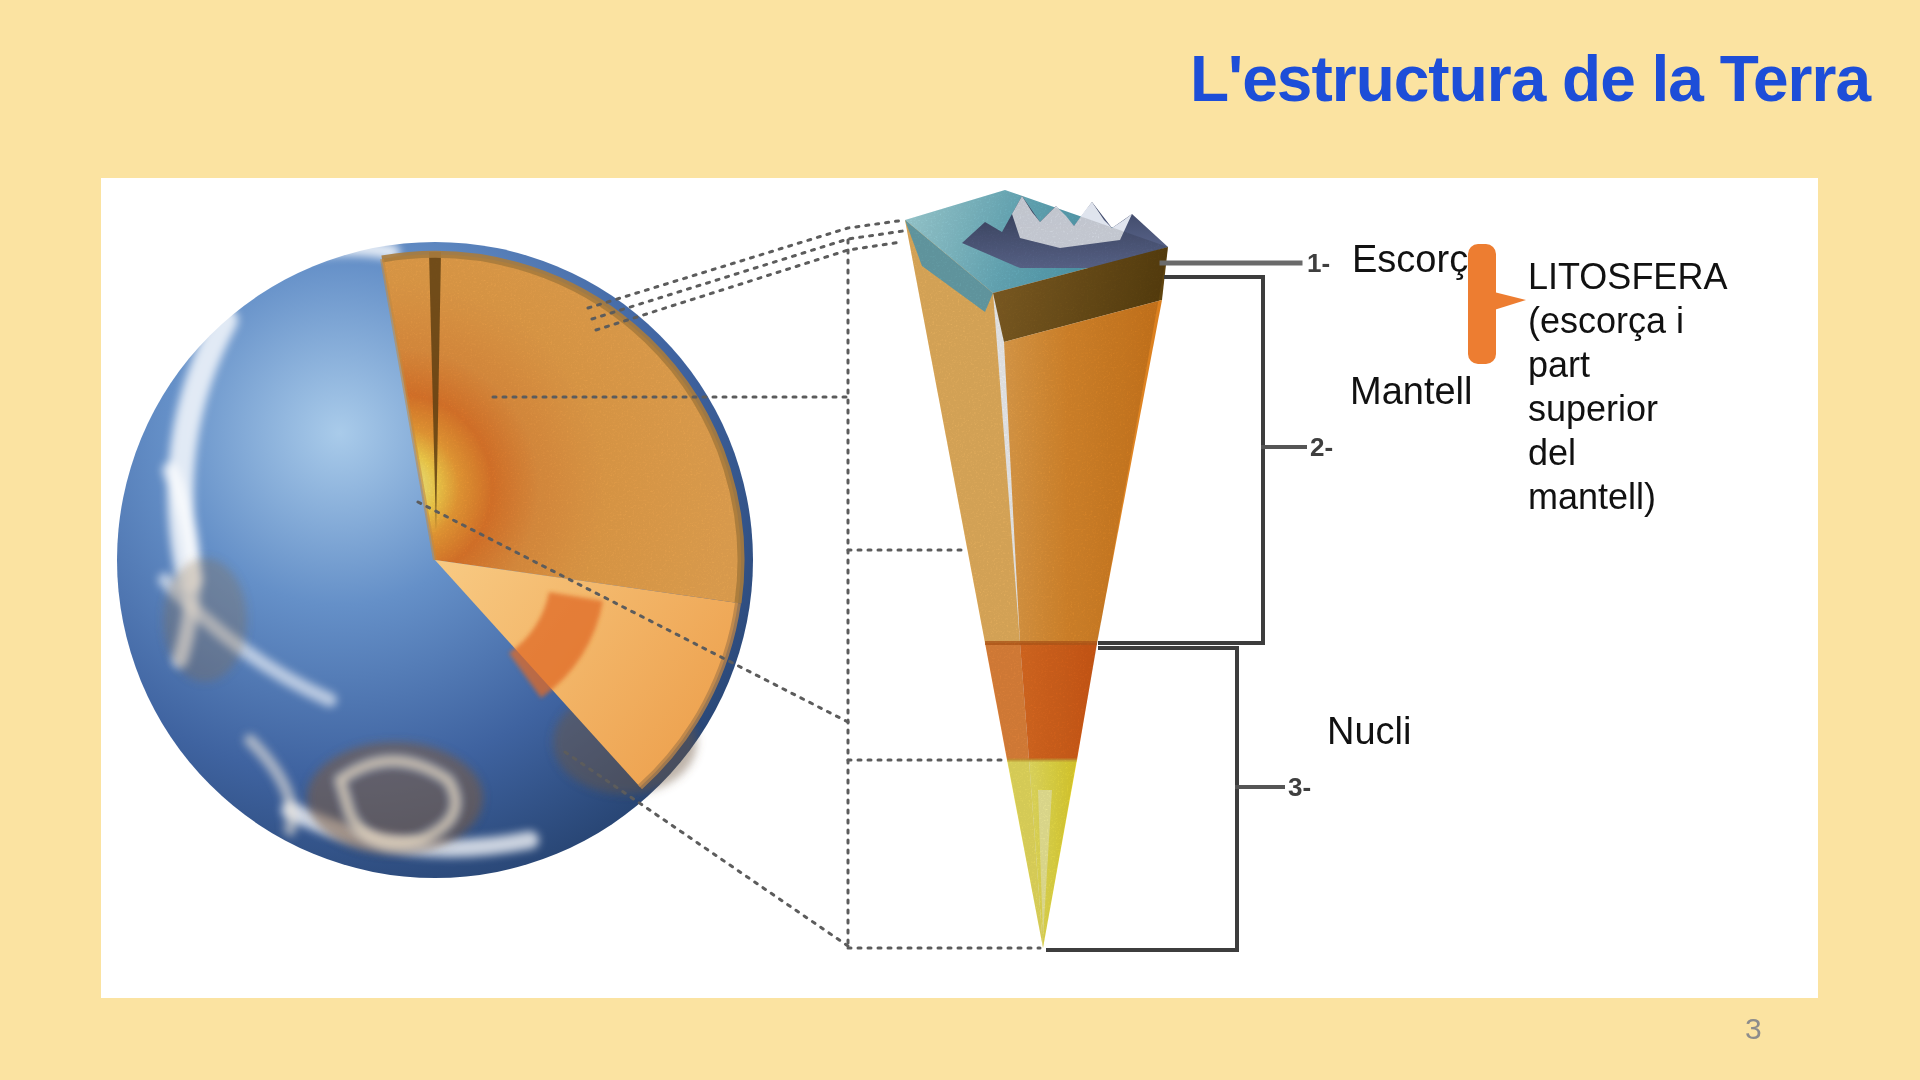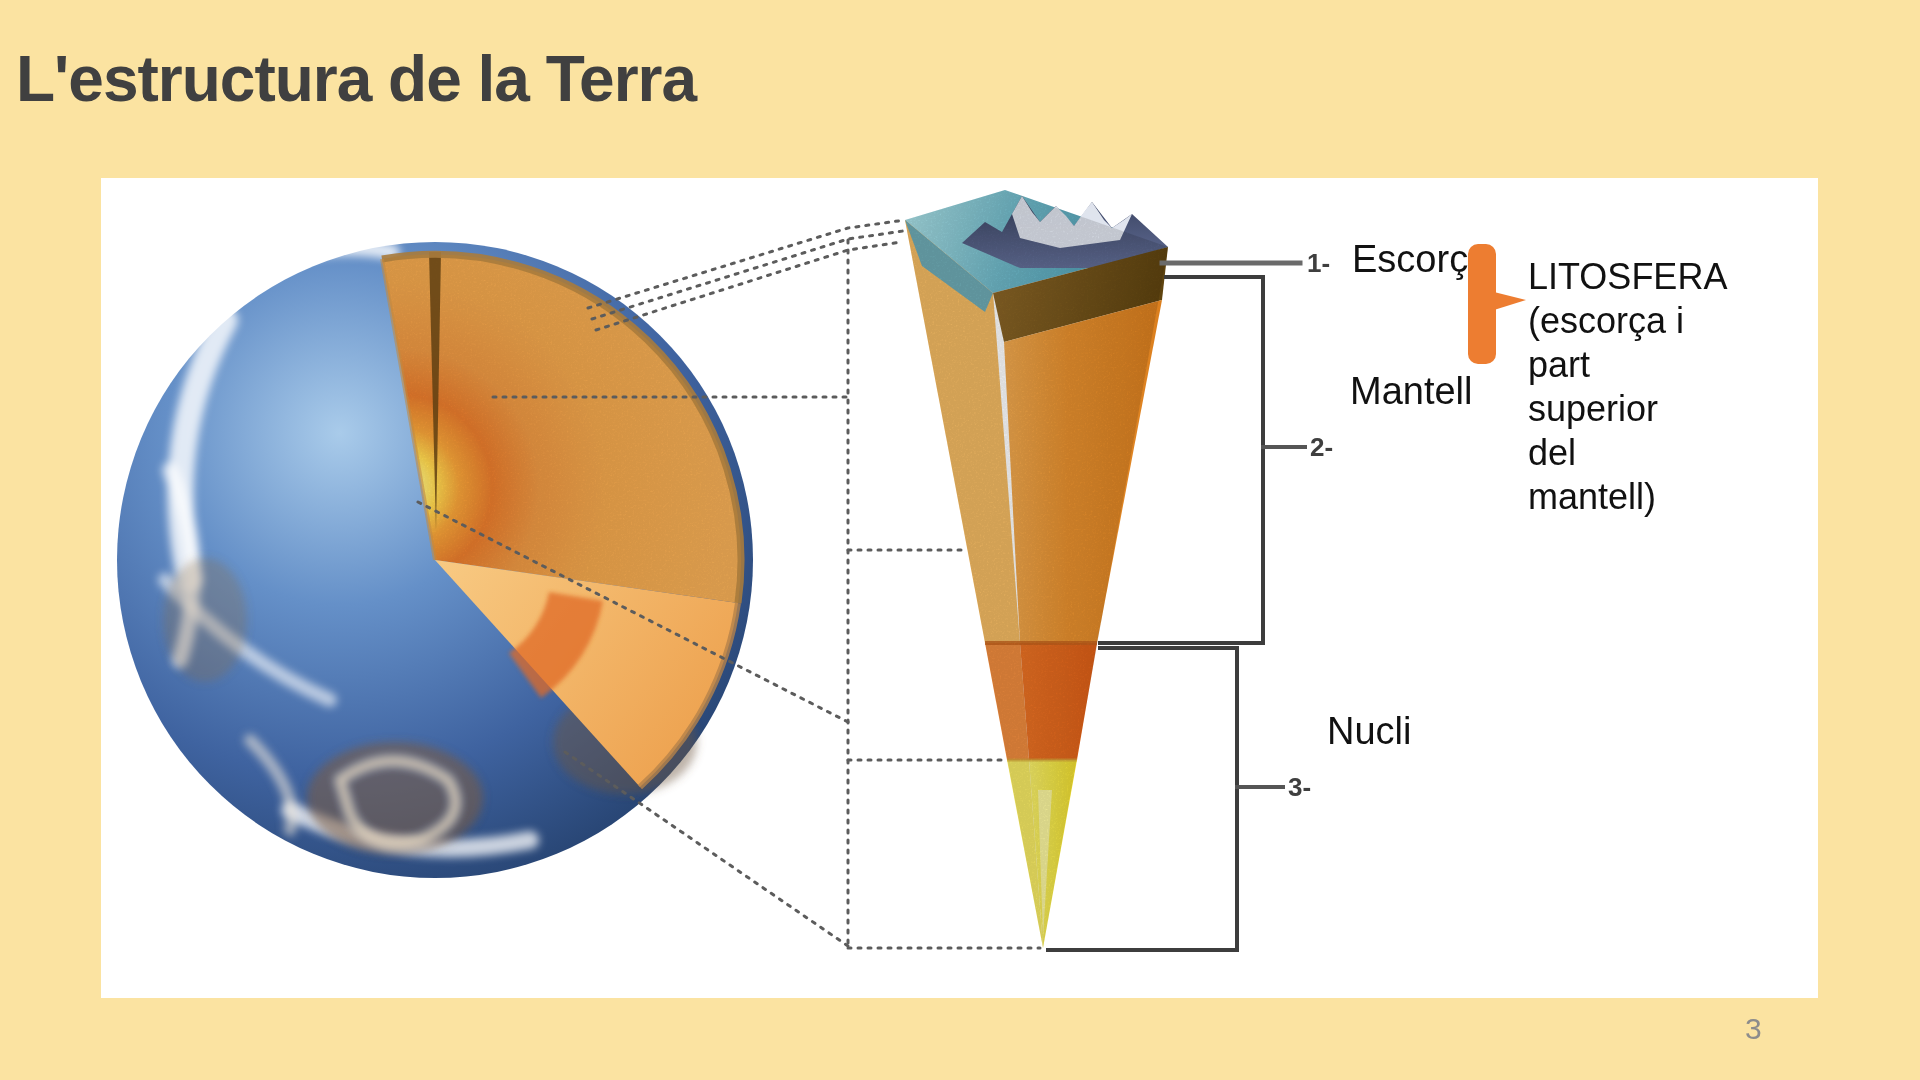--- a/index.html
+++ b/index.html
@@ -2,23 +2,23 @@
 <html><head>
 <meta charset="utf-8">
 <style>
   html,body{margin:0;padding:0;}
   body{
     width:1920px;height:1080px;overflow:hidden;position:relative;
     background:#FBE3A1;
     font-family:"Liberation Sans",sans-serif;
   }
   .slide-title{
-    position:absolute;top:42px;left:16px;width:1870px;
-    text-align:left;margin:0;
-    font-size:64px;font-weight:700;color:#404040;
+    position:absolute;top:42px;left:0;width:1870px;
+    text-align:right;margin:0;
+    font-size:64px;font-weight:700;color:#1d4ed8;
     letter-spacing:-1px;
   }
   .panel-svg{position:absolute;top:0;left:0;}
   .page-number{
     position:absolute;top:1012px;left:1745px;
     font-size:30px;color:#8c8c8c;
   }
   svg text{font-family:"Liberation Sans",sans-serif;}
   .layer-label{font-size:38px;fill:#111111;}
   .lito-label{font-size:36px;fill:#111111;}

